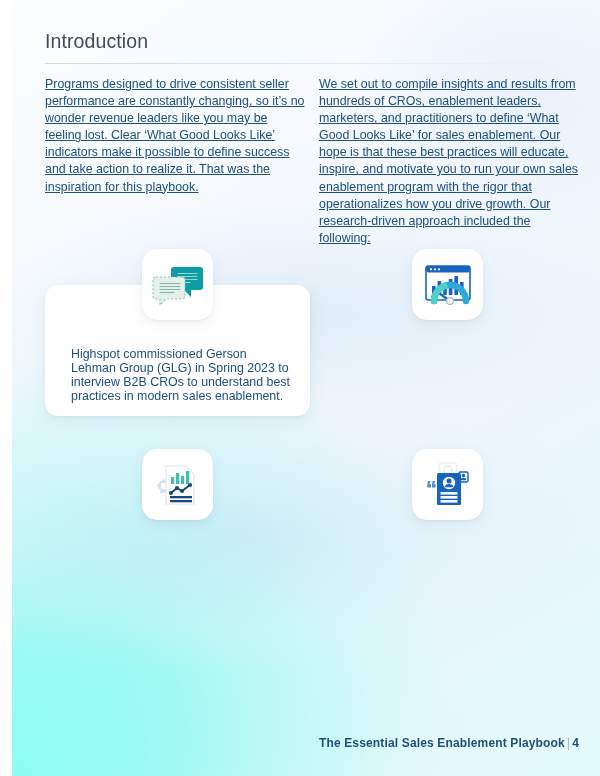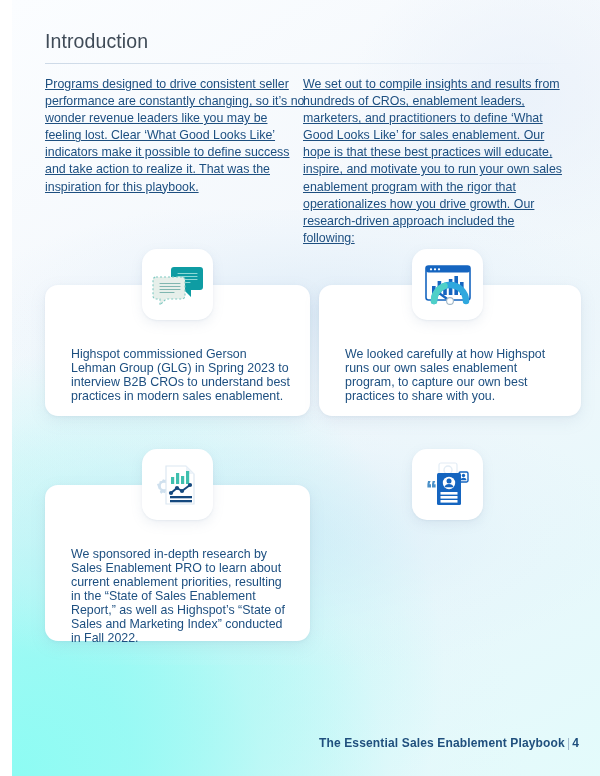--- a/index.html
+++ b/index.html
@@ -41,21 +41,21 @@
   .title-rule{
     position:absolute;left:33px;top:63px;width:534px;height:1px;
     background:linear-gradient(90deg, rgba(203,216,230,0.95) 0%, rgba(216,228,240,0.7) 55%, rgba(255,255,255,0) 100%);
   }
 
   .intro-col{
     position:absolute;top:76px;
     font-size:12.4px;line-height:17.1px;color:#1d4f80;font-weight:400;text-decoration:underline;
   }
   #intro-left{left:33px;width:262px;}
-  #intro-right{left:291px;width:265px;}
+  #intro-right{left:307px;width:265px;}
 
   .card{
     position:absolute;
     background:#ffffff;
     border-radius:13px;
     box-shadow:0 5px 16px rgba(120,150,180,0.13), 0 1px 3px rgba(120,150,180,0.10);
   }
   .card-text{
     position:absolute;left:26px;right:20px;top:62px;
     font-size:12.4px;line-height:14px;color:#1d4f80;
@@ -119,23 +119,20 @@
         <g stroke="#7FB6B0" stroke-width="1.1" stroke-linecap="round">
           <line x1="8" y1="22.5" x2="28" y2="22.5"></line>
           <line x1="8" y1="25.5" x2="28" y2="25.5"></line>
           <line x1="8" y1="28.5" x2="28" y2="28.5"></line>
           <line x1="8" y1="31.5" x2="22" y2="31.5"></line>
         </g>
       </g>
     </svg>
   </div>
 
-  <div class="card" id="card-2">
-    <div class="card-text">We looked carefully at how Highspot runs our own sales enablement program, to capture our own best practices to share with you.</div>
-  </div>
   <div class="icon-tile" id="tile-2">
     <svg width="52" height="48" viewBox="0 0 52 48" aria-hidden="true">
       <rect x="4" y="5" width="44" height="34" rx="2.5" fill="#ffffff" stroke="#1565C0" stroke-width="1.6"></rect>
       <rect x="4" y="5" width="44" height="6.5" rx="2.5" fill="#1565C0"></rect>
       <circle cx="9" cy="8.3" r="1.15" fill="#ffffff"></circle>
       <circle cx="13" cy="8.3" r="1.15" fill="#ffffff"></circle>
       <circle cx="17" cy="8.3" r="1.15" fill="#ffffff"></circle>
       <g fill="#1565C0">
         <rect x="10" y="25" width="3.6" height="9"></rect>
         <rect x="15.6" y="20" width="3.6" height="14"></rect>
@@ -144,23 +141,20 @@
         <rect x="32.4" y="15" width="3.6" height="19"></rect>
         <rect x="38" y="21" width="3.6" height="13"></rect>
       </g>
       <path d="M12 40 a16 16 0 0 1 32 0" fill="none" stroke="#2FA8DE" stroke-width="6.5" stroke-linecap="round"></path>
       <path d="M12 40 a16 16 0 0 1 10.5 -15.05" fill="none" stroke="#4FD0C8" stroke-width="6.5" stroke-linecap="round"></path>
       <path d="M28 40 l-9 -6.5" stroke="#1565C0" stroke-width="2.3" stroke-linecap="round" fill="none"></path>
       <circle cx="28" cy="40" r="3.4" fill="#ffffff" stroke="#9FB6C6" stroke-width="1.1"></circle>
     </svg>
   </div>
 
-  <div class="card" id="card-3">
-    <div class="card-text">We sponsored in-depth research by Sales Enablement PRO to learn about current enablement priorities, resulting in the “State of Sales Enablement Report,” as well as Highspot’s “State of Sales and Marketing Index” conducted in Fall 2022.</div>
-  </div>
   <div class="icon-tile" id="tile-3">
     <svg width="52" height="50" viewBox="0 0 52 50" aria-hidden="true">
       <g fill="#CFE0EE">
         <path d="M5 24 l2.2 -0.6 0.5 -2.1 2.2 -0.2 1.1 -1.9 2.1 0.8 1.7 -1.4 1.4 1.7 -0.8 2.1 1.9 1.1 0.2 2.2 2.1 0.5 -0.6 2.2 -2.2 0.6 -0.5 2.1 -2.2 0.2 -1.1 1.9 -2.1 -0.8 -1.7 1.4 -1.4 -1.7 0.8 -2.1 -1.9 -1.1 z"></path>
         <circle cx="12" cy="26" r="3.2" fill="#ffffff"></circle>
       </g>
       <path d="M14 6 h20 l8 8 v30 h-28 z" fill="#ffffff" stroke="#DCE8F2" stroke-width="1.2"></path>
       <path d="M34 6 l8 8 h-8 z" fill="#EDF3F9"></path>
       <g fill="#3FBFAE">
         <rect x="19" y="17" width="3.2" height="7"></rect>

